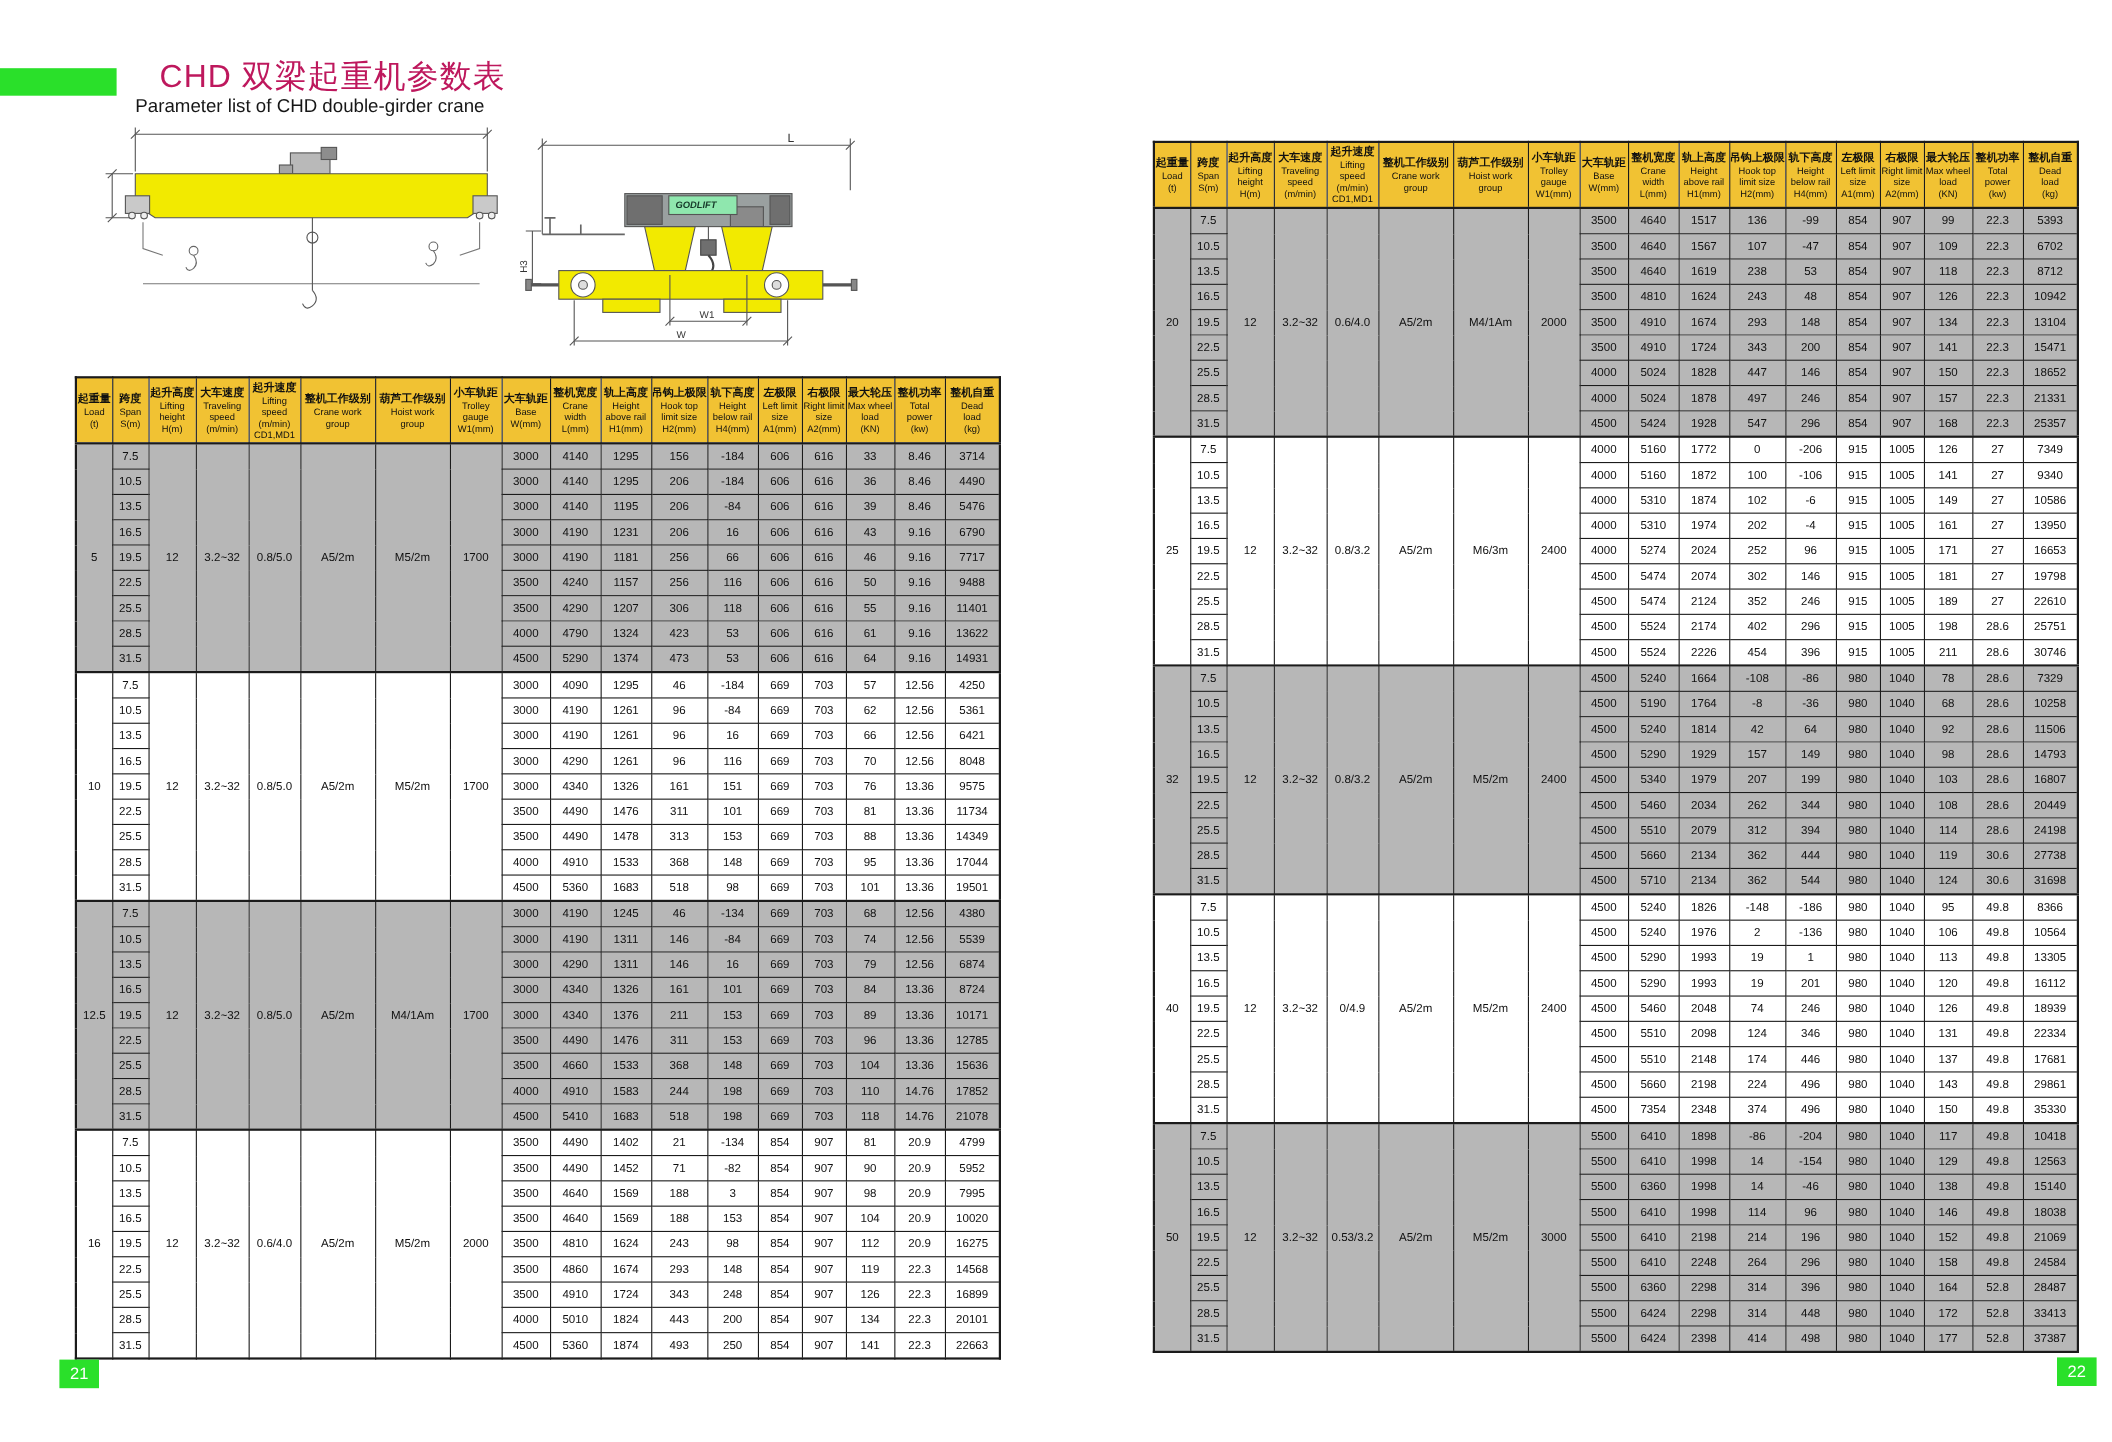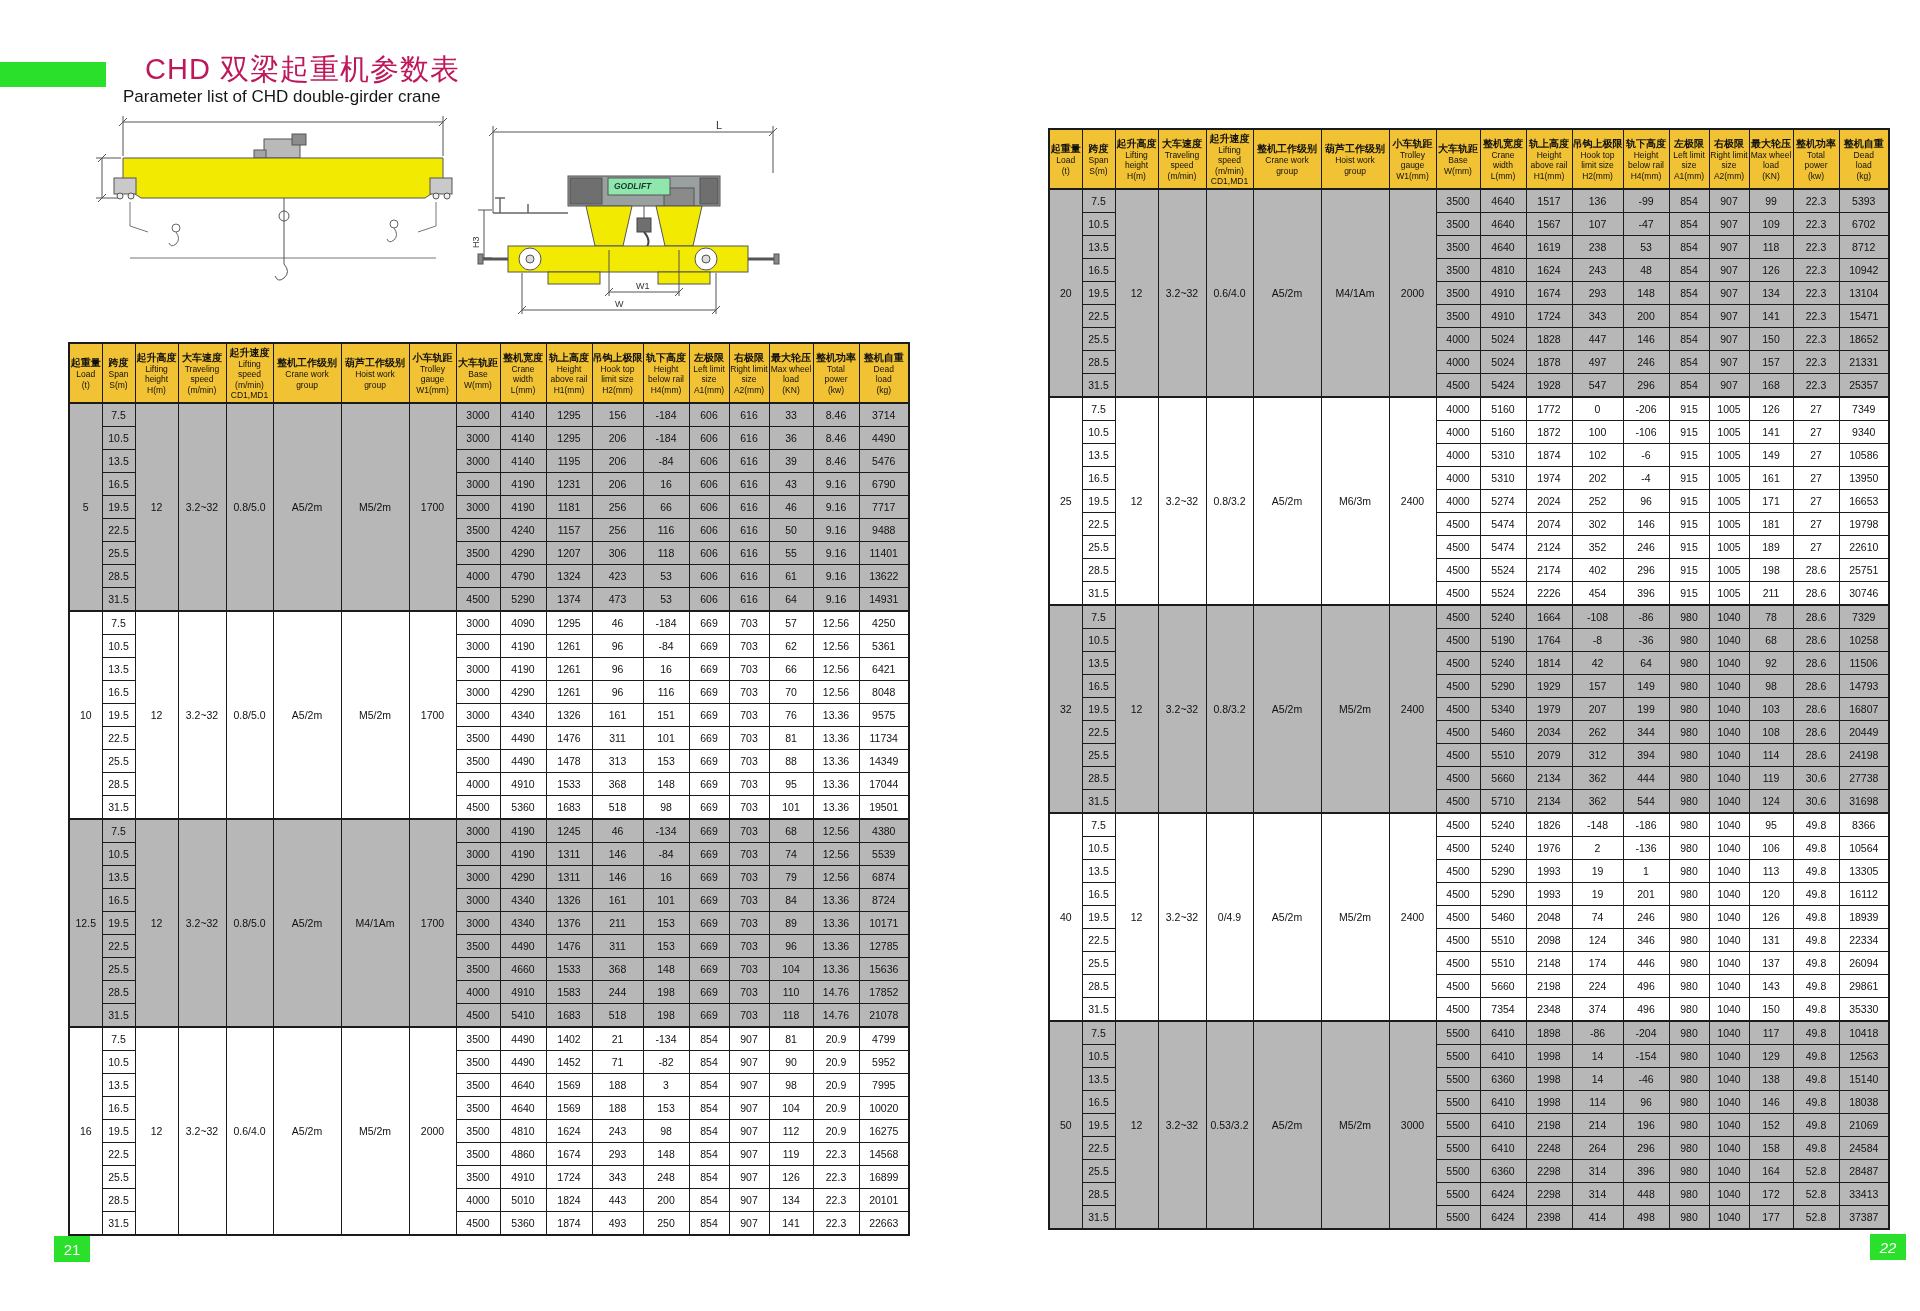--- a/index.html
+++ b/index.html
@@ -29,21 +29,21 @@
   .param th .en{font-size:8.5px;line-height:1.18;white-space:nowrap;}
   .param td{font-size:10.5px;height:22px;background:#fff;white-space:nowrap;}
   .param tbody{border-top:2px solid #1b1b1b;}
   .param tbody.shaded td{background:#b7b7b7;}
 
   .pageno{
     position:absolute;width:36px;height:26px;background:#2ae02a;color:#fff;
     font-size:15px;display:flex;align-items:center;justify-content:center;
   }
   #pageno-left{left:54px;top:1236px;}
-  #pageno-right{left:1870px;top:1234px;font-style:italic;}
+  #pageno-right{left:1870px;top:1234px;}
 
   svg text{font-family:"Liberation Sans",sans-serif;}
 </style>
 </head>
 <body>
 
 <div class="accent-bar"></div>
 <div class="title-zh">CHD 双梁起重机参数表</div>
 <div class="title-en">Parameter list of CHD double-girder crane</div>
 
@@ -1422,21 +1422,21 @@
           <td>25.5</td>
           <td>4500</td>
           <td>5510</td>
           <td>2148</td>
           <td>174</td>
           <td>446</td>
           <td>980</td>
           <td>1040</td>
           <td>137</td>
           <td>49.8</td>
-          <td>26094</td>
+          <td>17681</td>
         </tr>
         <tr>
           <td>28.5</td>
           <td>4500</td>
           <td>5660</td>
           <td>2198</td>
           <td>224</td>
           <td>496</td>
           <td>980</td>
           <td>1040</td>

